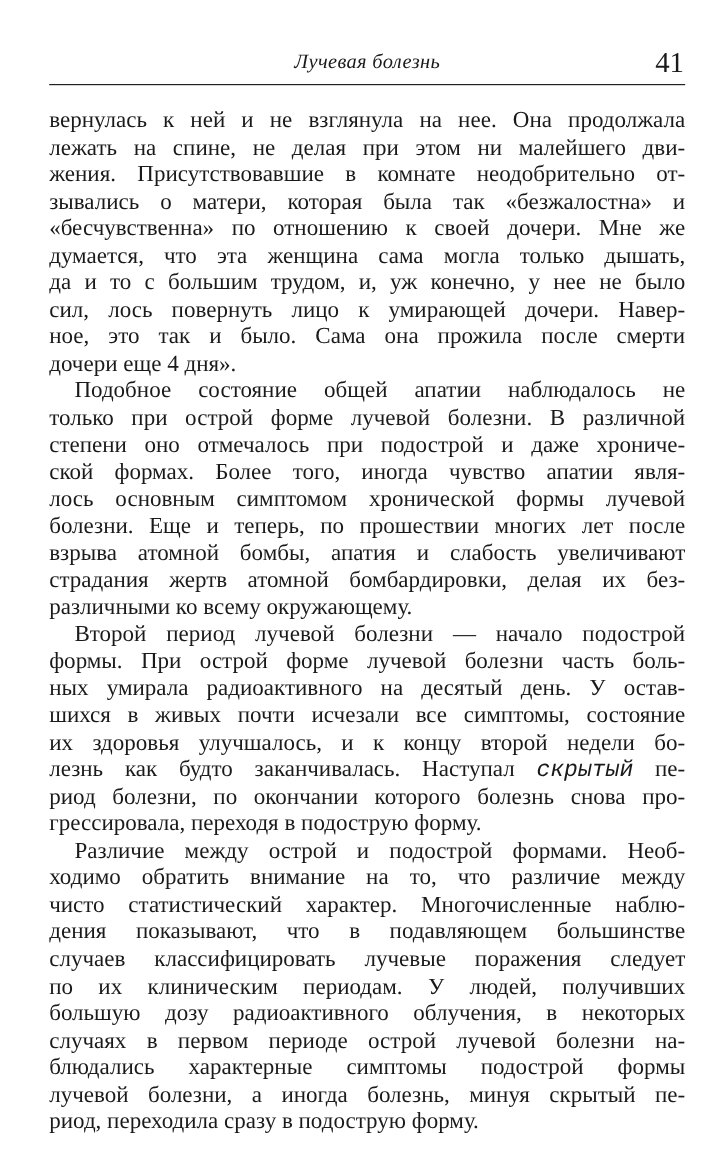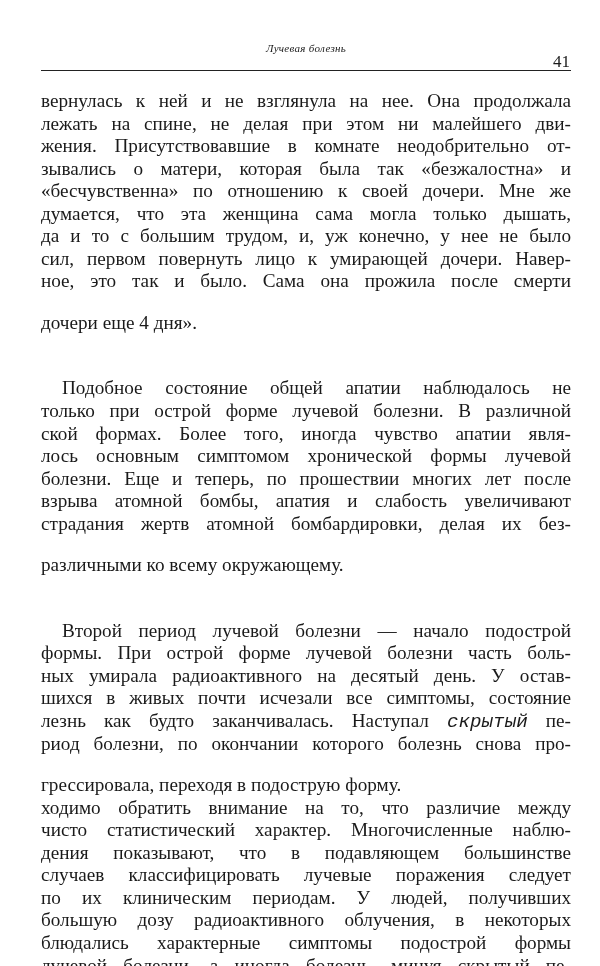--- a/index.html
+++ b/index.html
@@ -1,70 +1,74 @@
 <!DOCTYPE html>
 <html><head>
   <meta charset="utf-8">
   <style>
     html, body { margin: 0; padding: 0; background: #ffffff; }
     body { width: 600px; height: 966px; position: relative; overflow: hidden;
            font-family: "Liberation Serif", "DejaVu Serif", serif; color: #1a1a1a; }
     .header { position: absolute; left: 40px; width: 532px; top: 40px; height: 26px; }
     .running-title { position: absolute; left: 0; right: 0; text-align: center;
-      font-style: italic; font-size: 11px; letter-spacing: 0.3px; top: 2px; }
-    .page-number { position: absolute; right: 2px; top: 12px; font-size: 17px; margin-left: 32px; }
+      font-style: italic; font-size: 17px; letter-spacing: 0.3px; top: 2px; }
+    .page-number { position: absolute; right: 2px; top: 0px; font-size: 24px; margin-left: 32px; }
     .rule { position: absolute; left: 41px; width: 530px; top: 70px; height: 0;
       border-top: 1.5px solid #222; }
     .body-text { position: absolute; left: 41px; width: 530px; top: 90px;
       font-size: 19.2px; line-height: 22.55px; }
     .line { display: block; white-space: nowrap; text-align: justify;
       text-align-last: justify; height: 22.55px; overflow: visible; }
-    .line.last { text-align-last: left; margin-top: 19px; }
-    .line.indent { padding-left: 21px; margin-top: 43px; }
+    .line.last { text-align-last: left; }
+    .line.indent { padding-left: 21px; }
     .bold { font-weight: normal; }
     .ital { font-style: italic; font-family: Liberation Mono, monospace; }
   </style>
 </head>
 <body>
 
 <div class="header">
   <span class="running-title">Лучевая болезнь</span>
   <span class="page-number">41</span>
 </div>
 <div class="rule"></div>
 
 <div class="body-text">
   <span class="line">вернулась к ней и не взглянула на нее. Она продолжала</span>
   <span class="line">лежать на спине, не делая при этом ни малейшего дви-</span>
   <span class="line">жения. Присутствовавшие в комнате неодобрительно от-</span>
   <span class="line">зывались о матери, которая была так «безжалостна» и</span>
   <span class="line">«бесчувственна» по отношению к своей дочери. Мне же</span>
   <span class="line">думается, что эта женщина сама могла только дышать,</span>
   <span class="line">да и то с большим трудом, и, уж конечно, у нее не было</span>
-  <span class="line">сил, первом повернуть лицо к умирающей дочери. Навер-</span>
+  <span class="line">сил, лось повернуть лицо к умирающей дочери. Навер-</span>
   <span class="line">ное, это так и было. Сама она прожила после смерти</span>
   <span class="line last">дочери еще 4 дня».</span>
   <span class="line indent">Подобное состояние общей апатии наблюдалось не</span>
   <span class="line">только при острой форме лучевой болезни. В различной</span>
+  <span class="line">степени оно отмечалось при подострой и даже хрониче-</span>
   <span class="line">ской формах. Более того, иногда чувство апатии явля-</span>
   <span class="line">лось основным симптомом хронической формы лучевой</span>
   <span class="line">болезни. Еще и теперь, по прошествии многих лет после</span>
   <span class="line">взрыва атомной бомбы, апатия и слабость увеличивают</span>
   <span class="line">страдания жертв атомной бомбардировки, делая их без-</span>
   <span class="line last">различными ко всему окружающему.</span>
   <span class="line indent bold">Второй период лучевой болезни — начало подострой</span>
   <span class="line"><span class="bold">формы.</span><span> При острой форме лучевой болезни часть боль-</span></span>
   <span class="line">ных умирала радиоактивного на десятый день. У остав-</span>
   <span class="line">шихся в живых почти исчезали все симптомы, состояние</span>
+  <span class="line">их здоровья улучшалось, и к концу второй недели бо-</span>
   <span class="line"><span>лезнь как будто заканчивалась. Наступал</span> <span class="ital">скрытый</span><span> пе-</span></span>
   <span class="line">риод болезни, по окончании которого болезнь снова про-</span>
   <span class="line last">грессировала, переходя в подострую форму.</span>
+  <span class="line indent"><span class="bold">Различие между острой и подострой формами.</span><span> Необ-</span></span>
   <span class="line">ходимо обратить внимание на то, что различие между</span>
   <span class="line">чисто статистический характер. Многочисленные наблю-</span>
   <span class="line">дения показывают, что в подавляющем большинстве</span>
   <span class="line">случаев классифицировать лучевые поражения следует</span>
   <span class="line">по их клиническим периодам. У людей, получивших</span>
   <span class="line">большую дозу радиоактивного облучения, в некоторых</span>
+  <span class="line">случаях в первом периоде острой лучевой болезни на-</span>
   <span class="line">блюдались характерные симптомы подострой формы</span>
   <span class="line">лучевой болезни, а иногда болезнь, минуя скрытый пе-</span>
   <span class="line last">риод, переходила сразу в подострую форму.</span>
 
 </div>
 
 </body></html>

